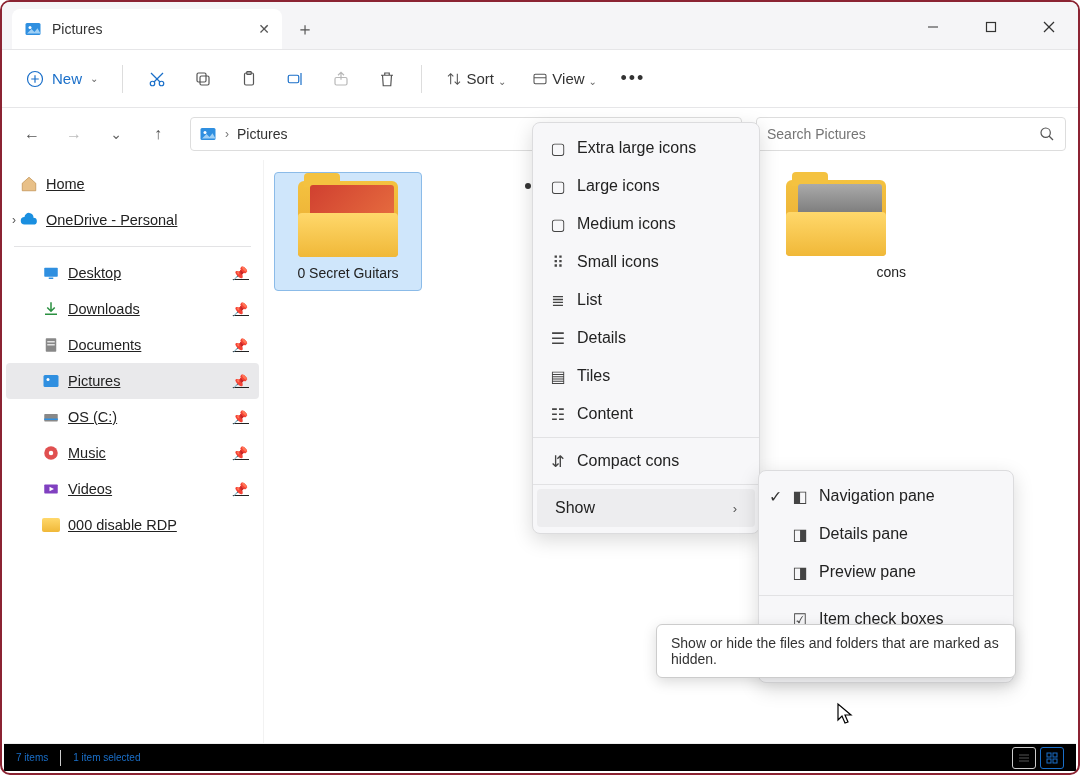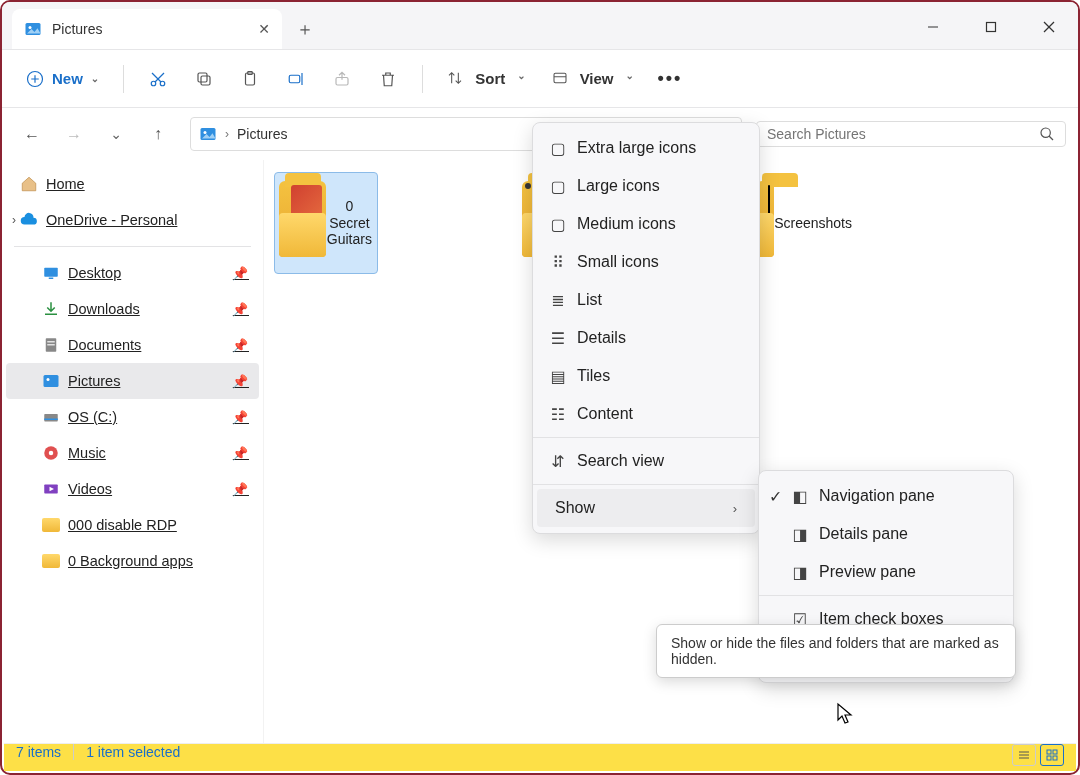--- a/index.html
+++ b/index.html
@@ -9,51 +9,51 @@
   .titlebar { height: 48px; display: flex; align-items: flex-end; background: #f5f5f7; border-bottom: 1px solid #e6e6e8; }
   .tab { display: flex; align-items: center; height: 40px; background: #fff; margin-left: 10px; border-radius: 8px 8px 0 0; padding: 0 12px; gap: 10px; min-width: 270px; position: relative; }
   .tab .icon { width: 18px; height: 18px; }
   .tab .label { font-size: 14px; color: #333; }
   .tab .close { margin-left: auto; color: #555; cursor: pointer; font-size: 14px; }
   .newtab { width: 34px; height: 34px; display: flex; align-items: center; justify-content: center; color: #555; font-size: 18px; margin-left: 6px; margin-bottom: 3px; cursor: pointer; }
   .win-controls { margin-left: auto; display: flex; }
   .win-btn { width: 58px; height: 44px; display: flex; align-items: center; justify-content: center; color: #333; cursor: pointer; }
 
   
-  .toolbar { height: 58px; display: flex; align-items: center; padding: 0 14px; gap: 6px; border-bottom: 1px solid #e6e6e8; font-weight: bold; }
+  .toolbar { height: 58px; display: flex; align-items: center; padding: 0 14px; gap: 6px; border-bottom: 1px solid #e6e6e8; }
   .tb-new { display: flex; align-items: center; gap: 8px; color: #1a6fc9; padding: 6px 10px; border-radius: 4px; cursor: pointer; font-size: 15px; }
   .tb-sep { width: 1px; height: 28px; background: #ddd; margin: 0 8px; }
   .tb-btn { width: 40px; height: 36px; display: flex; align-items: center; justify-content: center; color: #555; cursor: pointer; border-radius: 4px; }
-  .tb-text-btn { display: flex; align-items: flex-start; gap: 12px; color: #333; padding: 6px 10px; cursor: pointer; font-size: 15px; }
+  .tb-text-btn { display: flex; align-items: flex-end; gap: 4px; color: #333; padding: 6px 10px; cursor: pointer; font-size: 15px; }
   .chev { font-size: 10px; color: #666; }
 
   
   .navrow { height: 52px; display: flex; align-items: center; padding: 0 12px; gap: 6px; }
   .nav-btn { width: 36px; height: 36px; display: flex; align-items: center; justify-content: center; color: #555; cursor: pointer; border-radius: 4px; }
   .addr { flex: 1; display: flex; align-items: center; height: 34px; border: 1px solid #ddd; border-radius: 4px; padding: 0 8px; gap: 8px; margin: 0 8px; background: #fff; }
   .addr .crumb { font-size: 14px; color: #333; }
   .addr .sep { color: #777; font-size: 12px; }
-  .search { width: 310px; height: 26px; border: 1px solid #ddd; border-radius: 4px; display: flex; align-items: center; padding: 0 10px; gap: 8px; }
+  .search { width: 310px; height: 34px; border: 1px solid #ddd; border-radius: 4px; display: flex; align-items: center; padding: 0 10px; gap: 8px; }
   .search input { border: none; outline: none; flex: 1; font-size: 14px; color: #666; background: transparent; }
 
   
   .body { display: flex; height: calc(100% - 48px - 58px - 52px - 30px); }
   .sidebar { width: 262px; border-right: 1px solid #f2f2f2; padding: 6px 4px; overflow: hidden; position: relative; }
   .side-item { display: flex; align-items: center; height: 36px; padding: 0 10px 0 38px; font-size: 14.5px; color: #222; border-radius: 4px; cursor: pointer; position: relative; text-decoration: underline; }
   .side-item.selected { background: #e9e9eb; }
   .side-item .pin { margin-left: auto; color: #888; font-size: 13px; }
   .side-item .exp { position: absolute; left: 6px; color: #555; font-size: 12px; }
   .side-item .sicon { position: absolute; left: 36px; width: 18px; height: 18px; }
   .side-item.indent { padding-left: 62px; }
   .side-item.top { padding-left: 40px; }
   .side-hr { height: 1px; background: #e3e3e5; margin: 8px 8px; }
 
   .content { flex: 1; padding: 12px 10px; position: relative; overflow: hidden; }
   .grid { display: flex; flex-wrap: wrap; gap: 10px 18px; align-content: flex-start; }
-  .item { width: 104px; display: flex; flex-direction: row; align-items: center; padding: 8px 4px; border-radius: 4px; cursor: pointer; }
+  .item { width: 148px; display: flex; flex-direction: column; align-items: center; padding: 8px 4px; border-radius: 4px; cursor: pointer; }
   .item.selected { background: #cfe6fb; border: 1px solid #8bbbe8; }
   .item .thumb { width: 100px; height: 76px; margin-bottom: 8px; position: relative; }
   .item .name { font-size: 14px; color: #222; text-align: center; line-height: 1.2; }
 
   
   .folder { width: 100%; height: 100%; position: relative; }
   .folder .back { position: absolute; inset: 0; background: linear-gradient(#f4c240, #e8a730); border-radius: 6px 6px 4px 4px; }
   .folder .tab { position: absolute; left: 6px; top: -8px; width: 36px; height: 14px; background: #f4c240; border-radius: 4px 4px 0 0; min-width: auto; padding: 0; margin: 0; }
   .folder .front { position: absolute; left: 0; right: 0; bottom: 0; height: 58%; background: linear-gradient(#ffd86b, #f0b838); border-radius: 4px; }
   .folder .preview { position: absolute; left: 12px; right: 4px; top: 4px; height: 44px; border-radius: 3px; }
@@ -69,21 +69,21 @@
   .menu-sep { height: 1px; background: #e2e2e4; margin: 4px 0; }
 
   .submenu .menu-item { padding-left: 56px; }
   .submenu .menu-item .micon { left: 28px; }
   .submenu .menu-item .check { left: 6px; }
 
   
   .tooltip { position: absolute; background: #fff; border: 1px solid #ccc; border-radius: 6px; padding: 10px 14px; font-size: 14px; color: #333; box-shadow: 0 4px 14px rgba(0,0,0,.15); z-index: 30; max-width: 360px; }
 
   
-  .statusbar { position: absolute; left: 2px; right: 2px; bottom: 2px; height: 28px; display: flex; align-items: flex-start; padding: 0 12px; font-size: 14px; color: #1a6fc9; border-top: 1px solid #eee; background: #fde047; }
+  .statusbar { position: absolute; left: 2px; right: 2px; bottom: 2px; height: 28px; display: flex; align-items: center; padding: 0 12px; font-size: 10px; color: #1a6fc9; border-top: 1px solid #eee; background: #000000; }
   .statusbar .ssep { width: 1px; height: 16px; background: #ccc; margin: 0 12px; }
   .viewtoggles { margin-left: auto; display: flex; gap: 4px; }
   .vt { width: 24px; height: 22px; border: 1px solid #ccc; border-radius: 3px; display: flex; align-items: center; justify-content: center; color: #555; cursor: pointer; }
   .vt.active { border-color: #1a6fc9; color: #1a6fc9; }
 
   .cursor { position: absolute; z-index: 40; pointer-events: none; }
 
   
   .sfold { width: 18px; height: 14px; background: linear-gradient(#ffd86b,#f0b838); border-radius: 2px; position: absolute; left: 36px; }
 </style>
@@ -283,24 +283,20 @@
           <rect x="3" y="6" width="18" height="12" rx="1" fill="#8040c0"></rect>
           <path d="M10 9 L16 12 L10 15 Z" fill="#fff"></path>
         </svg>
       <span>Videos</span>
         <span class="pin">📌</span>
     </div>
 
     <div class="side-item indent">
         <span class="sfold"></span>
         <span>000 disable RDP</span>
-      </div>
-    <div class="side-item indent">
-        <span class="sfold"></span>
-        <span>0 Background apps</span>
       </div>
   </div>
 
   <div class="content">
     <div class="grid">
       <div class="item selected">
         <div class="thumb">
             <div class="folder">
               <div class="back"></div>
               <div class="tab"></div>
@@ -329,31 +325,20 @@
         <div class="thumb">
             <div class="folder">
               <div class="back"></div>
               <div class="tab"></div>
               <div class="preview" style="background:linear-gradient(#aaa,#666)"></div>
               <div class="front"></div>
             </div>
           </div>
         <div class="name" style="text-align:right;width:100%">cons</div>
       </div>
-      <div class="item">
-        <div class="thumb">
-            <div class="folder">
-              <div class="back"></div>
-              <div class="tab"></div>
-              <div class="preview" style="background:#000"></div>
-              <div class="front"></div>
-            </div>
-          </div>
-        <div class="name">Screenshots</div>
-      </div>
     </div>
   </div>
 </div>
 
 <div class="statusbar">
   <span>7 items</span>
   <span class="ssep"></span>
   <span>1 item selected</span>
   <div class="viewtoggles">
     <div class="vt">
@@ -404,21 +389,21 @@
       <span class="micon">▤</span>
       <span>Tiles</span>
     </div>
   <div class="menu-item">
       <span class="micon">☷</span>
       <span>Content</span>
     </div>
   <div class="menu-sep"></div>
   <div class="menu-item">
       <span class="micon">⇵</span>
-      <span>Search view</span>
+      <span>Compact cons</span>
     </div>
   <div class="menu-sep"></div>
   <div class="menu-item hover">
       <span style="margin-left:-22px">Show</span>
       <span class="arrow">›</span>
     </div>
 </div>
 
 <div class="menu submenu" style="left:756px; top:468px; width:256px;">
   <div class="menu-item">

